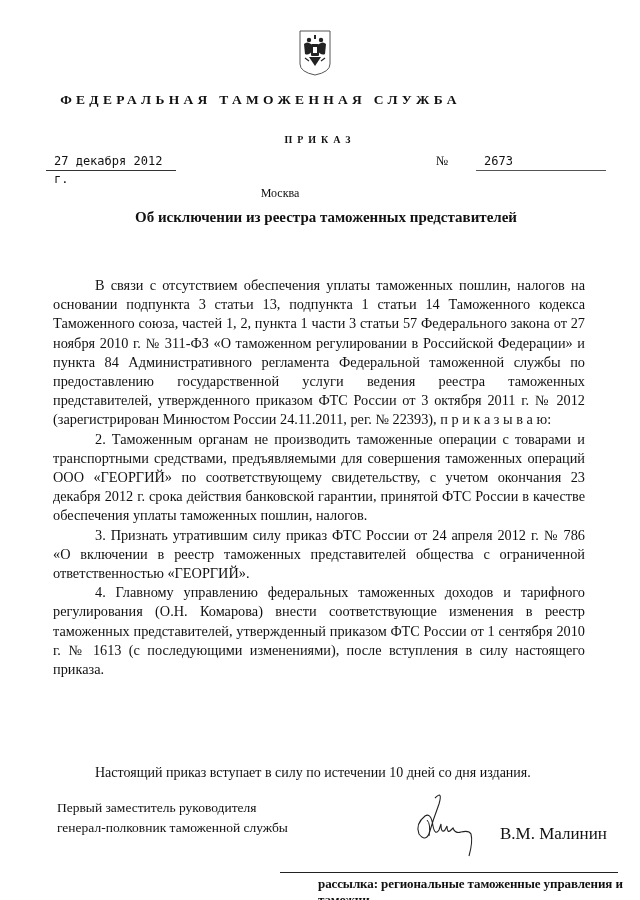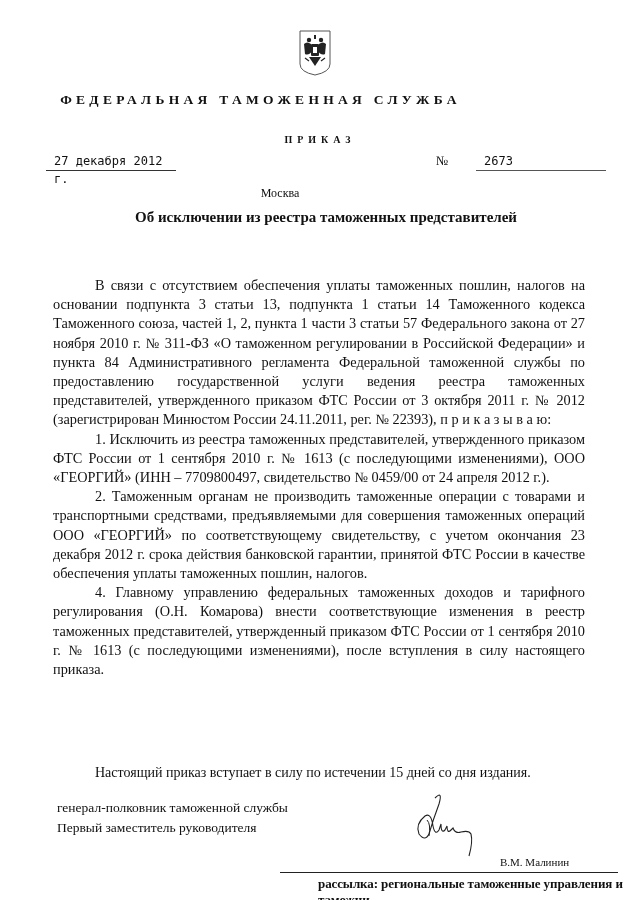--- a/index.html
+++ b/index.html
@@ -50,21 +50,21 @@
     .footer-note {
       position: absolute; left: 95px; top: 765px; font-size: 14px;
     }
     .signer-title {
       position: absolute; left: 57px; top: 798px; font-size: 13.5px; line-height: 20px;
     }
     .signature {
       position: absolute; left: 405px; top: 790px; width: 80px; height: 80px;
     }
     .signer-name {
-      position: absolute; left: 500px; top: 856px; font-size: 11px;
+      position: absolute; left: 500px; top: 824px; font-size: 17px;
     }
     .dist-line {
       position: absolute; left: 280px; top: 872px; width: 338px; border-top: 1.5px solid #222;
     }
     .distribution {
       position: absolute; left: 281px; top: 876px; font-size: 13px; font-weight: bold;
       letter-spacing: -0.1px;
       margin-left: 37px;
     }
   </style>
@@ -96,30 +96,30 @@
 <div class="num-field">2673</div>
 
 <div class="city">Москва</div>
 
 <div class="subject">
   <div>Об исключении из реестра таможенных представителей</div>
 </div>
 
 <div class="body-text">
   <p>В связи с отсутствием обеспечения уплаты таможенных пошлин, налогов на основании подпункта 3 статьи 13, подпункта 1 статьи 14 Таможенного кодекса Таможенного союза, частей 1, 2, пункта 1 части 3 статьи 57 Федерального закона от 27 ноября 2010 г. № 311-ФЗ «О таможенном регулировании в Российской Федерации» и пункта 84 Административного регламента Федеральной таможенной службы по предоставлению государственной услуги ведения реестра таможенных представителей, утвержденного приказом ФТС России от 3 октября 2011 г.  № 2012 (зарегистрирован Минюстом России 24.11.2011, рег. № 22393), п р и к а з ы в а ю:</p>
-  <p>1. Исключить из реестра таможенных представителей, утвержденного приказом ФТС России от 1 сентября 2010 г. № 1613 (с последующими изменениями), ООО «ГЕОРГИЙ» (ИНН – 7709800497, свидетельство № 0459/00 от 24 апреля 2012 г.).</p>
   <p>2. Таможенным органам не производить таможенные операции с товарами и транспортными средствами, предъявляемыми для совершения таможенных операций ООО «ГЕОРГИЙ» по соответствующему свидетельству, с учетом окончания 23 декабря 2012 г. срока действия банковской гарантии, принятой ФТС России в качестве обеспечения уплаты таможенных пошлин, налогов.</p>
+  <p>3. Признать утратившим силу приказ ФТС России от 24 апреля 2012 г. № 786 «О включении в реестр таможенных представителей общества с ограниченной ответственностью «ГЕОРГИЙ».</p>
   <p>4. Главному управлению федеральных таможенных доходов и тарифного регулирования (О.Н. Комарова) внести соответствующие изменения в реестр таможенных представителей, утвержденный приказом ФТС России от 1 сентября 2010 г. № 1613 (с последующими изменениями), после вступления в силу настоящего приказа.</p>
 </div>
 
-<div class="footer-note">Настоящий приказ вступает в силу по истечении 15 дней со дня издания.</div>
+<div class="footer-note">Настоящий приказ вступает в силу по истечении 10 дней со дня издания.</div>
 
 <div class="signer-title">
+  <div>Первый заместитель руководителя</div>
   <div>генерал-полковник таможенной службы</div>
-  <div>Первый заместитель руководителя</div>
 </div>
 
 <div class="signature">
   <svg width="80" height="80" viewBox="0 0 80 80">
     <path d="M30 8 Q38 0 34 14 Q28 30 24 44 Q20 52 14 44 Q10 34 20 26 Q26 22 28 36 Q30 46 34 40 L36 34 Q36 44 40 40 L42 36 Q42 44 46 40 L48 38 Q50 44 56 42 Q64 40 66 44 Q68 52 64 66" fill="none" stroke="#222" stroke-width="1.1"></path>
     <path d="M22 30 Q26 34 24 46" fill="none" stroke="#222" stroke-width="1"></path>
   </svg>
 </div>
 
 <div class="signer-name">В.М. Малинин</div>

